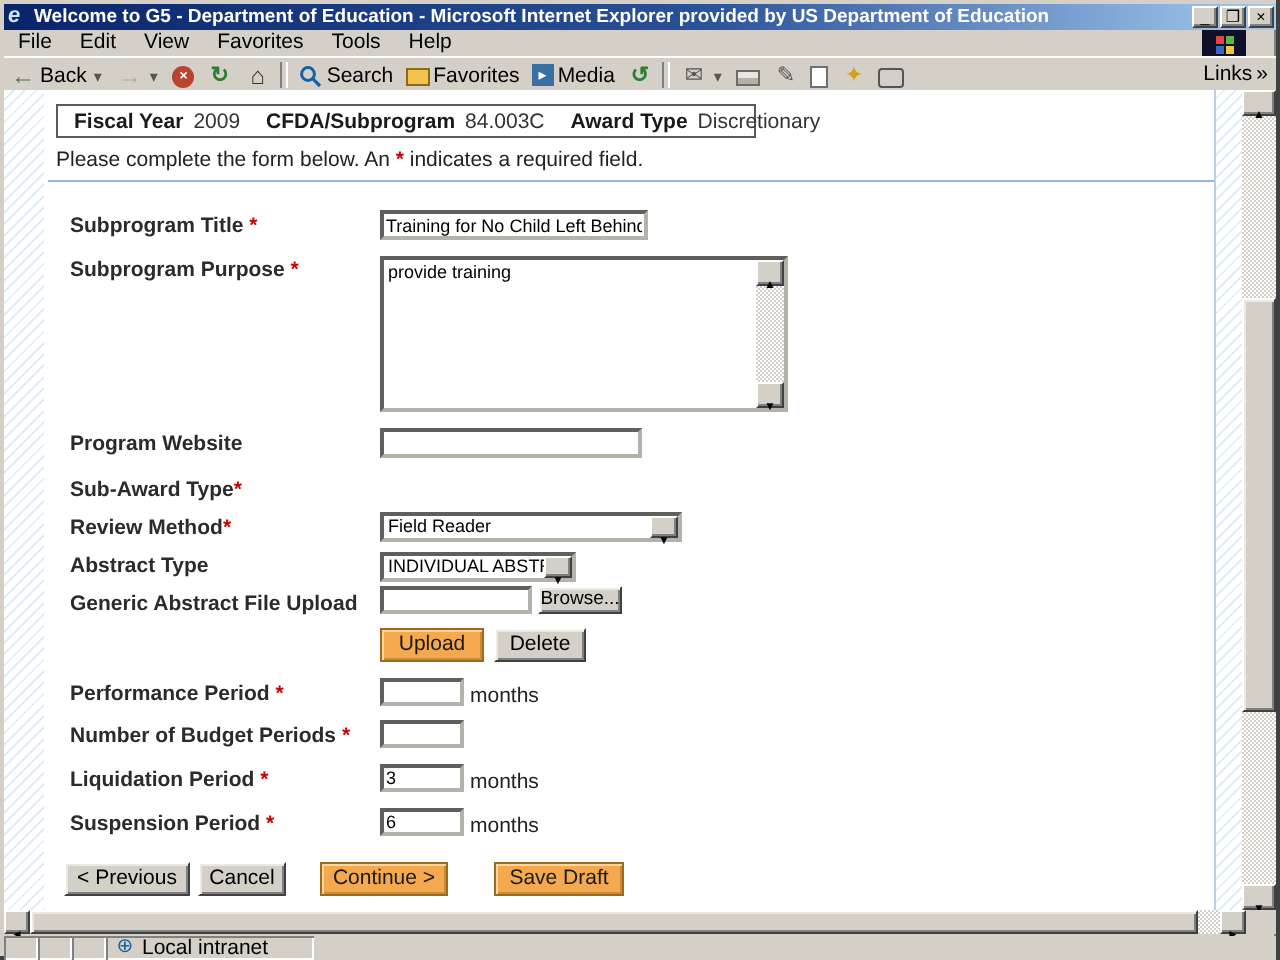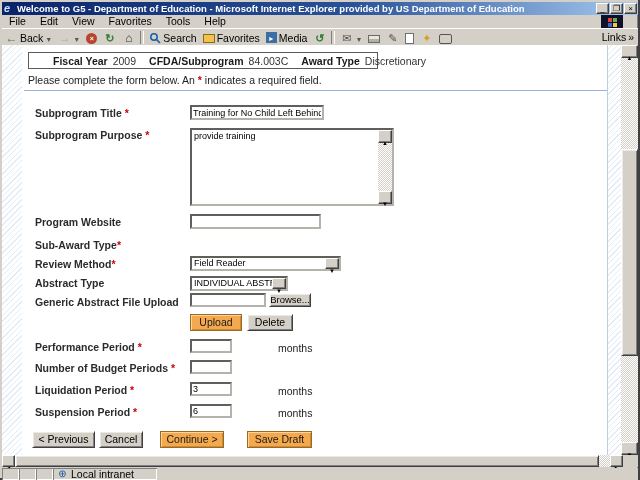--- a/index.html
+++ b/index.html
@@ -47,27 +47,27 @@
   .i-media::after{content:"▸";font-size:8px;}
   #links{position:absolute;right:4px;top:2px;display:flex;align-items:flex-end;gap:2px;font-size:10.5px;}
   
   #content{position:absolute;left:2px;top:45px;width:636px;height:410px;
     background-color:#fff;
     background-image:repeating-linear-gradient(135deg,#ffffff 0 3px,#e2ecf8 3px 4px);}
   #panel{position:absolute;left:20px;top:0;width:585px;height:410px;background:#fff;border-right:1px solid #b9cfe8;}
   .flabel{position:absolute;font-size:10.5px;font-weight:bold;color:#2b2b2b;line-height:12px;white-space:nowrap;}
   .req{color:#cc0000;font-weight:bold;}
   #summary-box{position:absolute;left:26px;top:7px;width:350px;height:17px;border:1px solid #5a5a5a;background:#fff;
-    display:flex;align-items:center;padding-left:24px;font-size:10.5px;box-sizing:border-box;white-space:nowrap;}
+    display:flex;align-items:center;padding-left:8px;font-size:10.5px;box-sizing:border-box;white-space:nowrap;}
   #summary-box .sl{font-weight:bold;color:#1a1a1a;margin-right:5px;}
   #summary-box .sv{color:#333;margin-right:13px;}
   #instruction{position:absolute;left:26px;top:29px;font-size:10.5px;color:#222;white-space:nowrap;}
   #hr-blue{position:absolute;left:22px;top:45px;width:583px;height:1px;background:#9bb5d9;}
   .inp{position:absolute;background:#fff;border:2px inset #b5b2ab;font-family:"Liberation Sans",sans-serif;font-size:9px;color:#000;padding:0 1px;box-sizing:border-box;}
-  .months{position:absolute;font-size:10.5px;color:#222;margin-left:43px;}
+  .months{position:absolute;font-size:10.5px;color:#222;}
   
   .sel{position:absolute;height:15px;background:#fff;border:2px inset #b5b2ab;box-sizing:border-box;display:flex;}
   .sel .stxt{flex:1;font-size:9px;line-height:11px;padding:0 2px;color:#000;white-space:nowrap;overflow:hidden;}
   .sel .stxt.focused{background:#000080;color:#fff;outline:1px dotted #fff;outline-offset:-2px;}
   .selbtn{width:14px;background:#d4d0c8;border:1px solid;border-color:#fff #404040 #404040 #fff;box-shadow:inset -1px -1px 0 #808080;
     text-align:center;box-sizing:border-box;}
   .selbtn::after{content:"▼";font-size:6px;line-height:9px;color:#000;}
   
   #ta{position:absolute;left:188px;top:83px;width:204px;height:78px;background:#fff;border:2px inset #b5b2ab;box-sizing:border-box;display:flex;}
   #ta .tatxt{flex:1;font-size:9px;padding:1px 2px;color:#000;}

